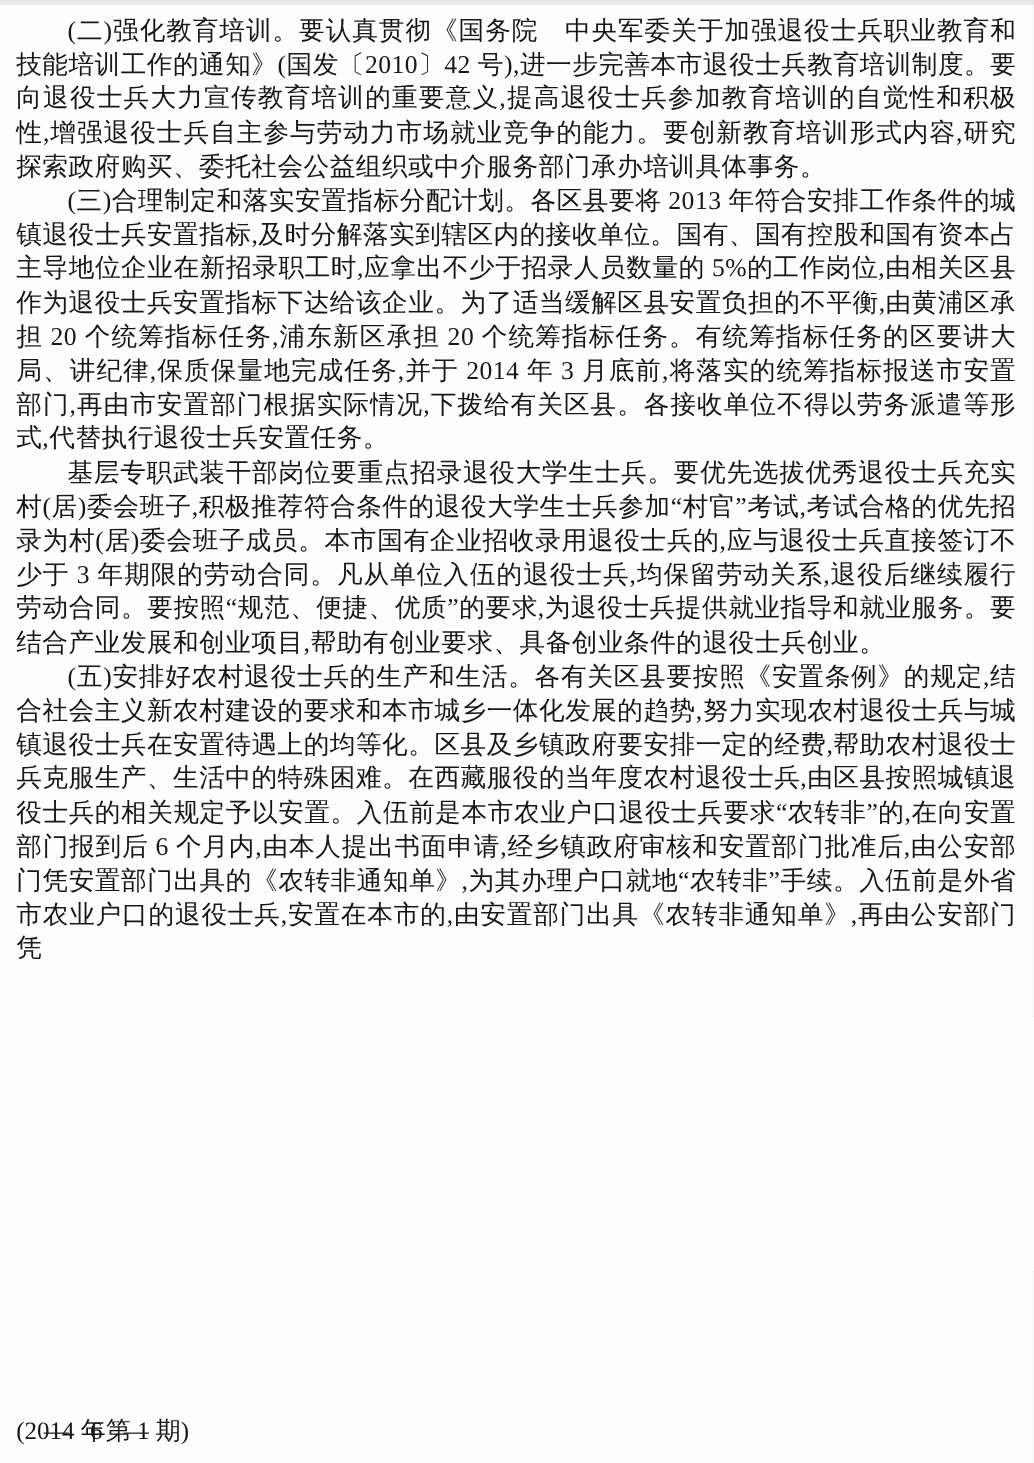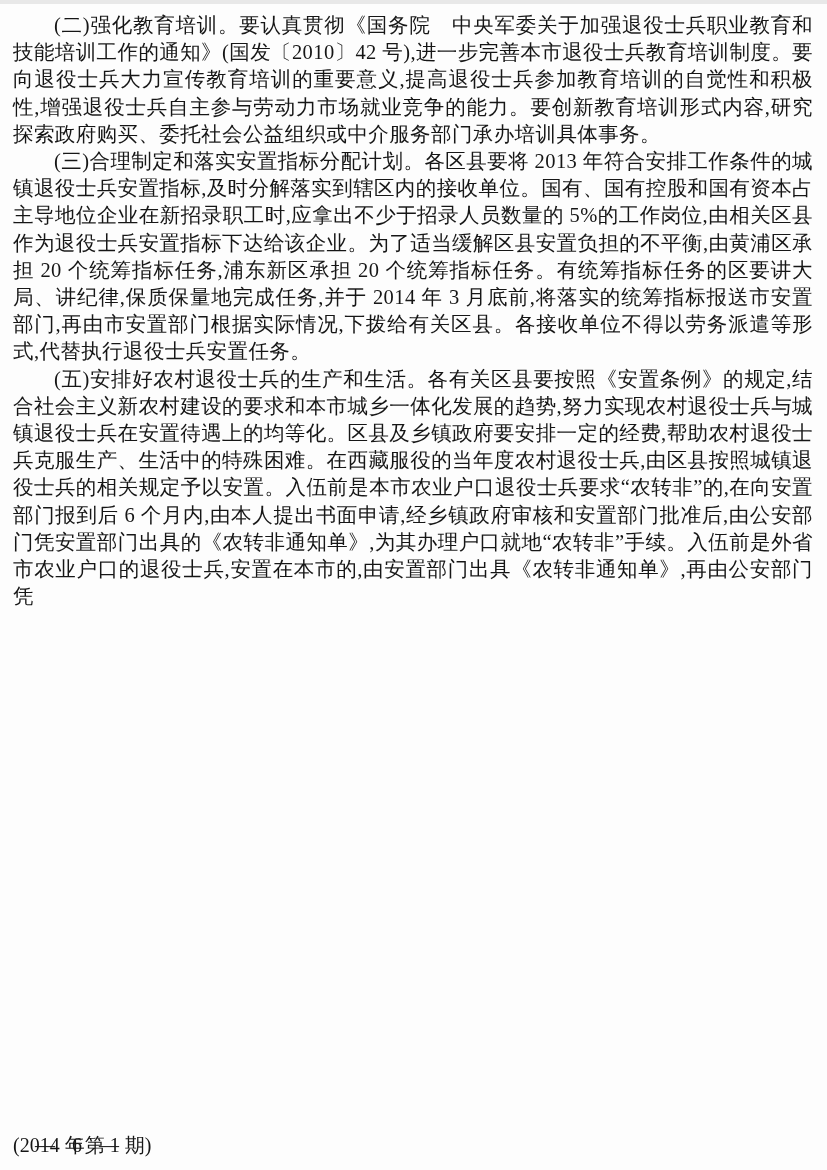--- a/index.html
+++ b/index.html
@@ -50,20 +50,21 @@
     white-space: nowrap;
   }
 </style>
 </head>
 <body>
 
 <div class="page">
   <div class="body-text">
     <p>(二)强化教育培训。要认真贯彻《国务院　中央军委关于加强退役士兵职业教育和技能培训工作的通知》(国发〔2010〕42 号),进一步完善本市退役士兵教育培训制度。要向退役士兵大力宣传教育培训的重要意义,提高退役士兵参加教育培训的自觉性和积极性,增强退役士兵自主参与劳动力市场就业竞争的能力。要创新教育培训形式内容,研究探索政府购买、委托社会公益组织或中介服务部门承办培训具体事务。</p>
     <p>(三)合理制定和落实安置指标分配计划。各区县要将 2013 年符合安排工作条件的城镇退役士兵安置指标,及时分解落实到辖区内的接收单位。国有、国有控股和国有资本占主导地位企业在新招录职工时,应拿出不少于招录人员数量的 5%的工作岗位,由相关区县作为退役士兵安置指标下达给该企业。为了适当缓解区县安置负担的不平衡,由黄浦区承担 20 个统筹指标任务,浦东新区承担 20 个统筹指标任务。有统筹指标任务的区要讲大局、讲纪律,保质保量地完成任务,并于 2014 年 3 月底前,将落实的统筹指标报送市安置部门,再由市安置部门根据实际情况,下拨给有关区县。各接收单位不得以劳务派遣等形式,代替执行退役士兵安置任务。</p>
+    <p>基层专职武装干部岗位要重点招录退役大学生士兵。要优先选拔优秀退役士兵充实村(居)委会班子,积极推荐符合条件的退役大学生士兵参加“村官”考试,考试合格的优先招录为村(居)委会班子成员。本市国有企业招收录用退役士兵的,应与退役士兵直接签订不少于 3 年期限的劳动合同。凡从单位入伍的退役士兵,均保留劳动关系,退役后继续履行劳动合同。要按照“规范、便捷、优质”的要求,为退役士兵提供就业指导和就业服务。要结合产业发展和创业项目,帮助有创业要求、具备创业条件的退役士兵创业。</p>
     <p>(五)安排好农村退役士兵的生产和生活。各有关区县要按照《安置条例》的规定,结合社会主义新农村建设的要求和本市城乡一体化发展的趋势,努力实现农村退役士兵与城镇退役士兵在安置待遇上的均等化。区县及乡镇政府要安排一定的经费,帮助农村退役士兵克服生产、生活中的特殊困难。在西藏服役的当年度农村退役士兵,由区县按照城镇退役士兵的相关规定予以安置。入伍前是本市农业户口退役士兵要求“农转非”的,在向安置部门报到后 6 个月内,由本人提出书面申请,经乡镇政府审核和安置部门批准后,由公安部门凭安置部门出具的《农转非通知单》,为其办理户口就地“农转非”手续。入伍前是外省市农业户口的退役士兵,安置在本市的,由安置部门出具《农转非通知单》,再由公安部门凭</p>
   </div>
 
   <div class="page-footer">
     <span class="page-number">— 6 —</span>
     <span class="issue-label">(2014 年第 1 期)</span>
   </div>
 </div>
 
 </body></html>

